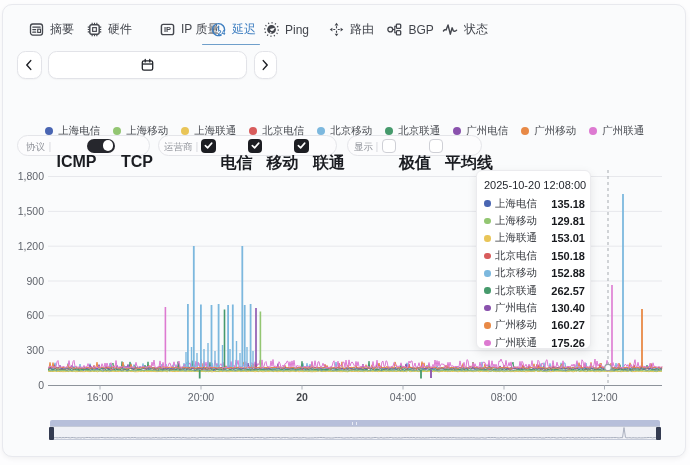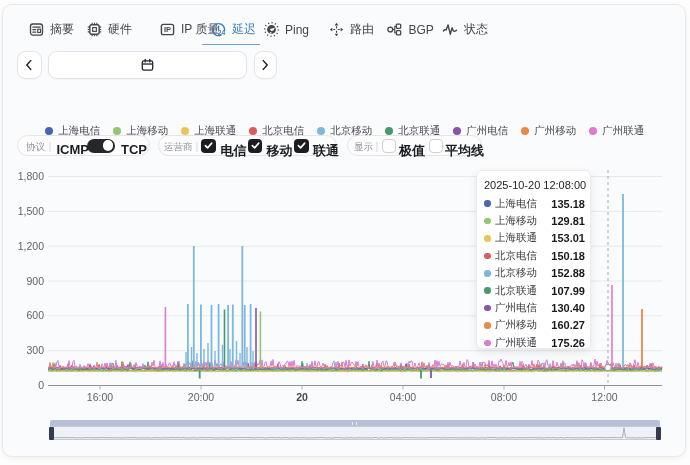--- a/index.html
+++ b/index.html
@@ -12,21 +12,21 @@
 .underline { position:absolute; left:202px; top:43.8px; width:58px; height:1.6px; background:#6f9fcb; border-radius:1px; }
 .btn { position:absolute; top:51px; background:#fff; border:1px solid #e2e3e8; border-radius:8.5px;
   display:flex; align-items:center; justify-content:center; box-shadow:0 1px 1.5px rgba(0,0,0,0.03); }
 .chev svg { display:block; }
 .datebtn { left:48px; width:199px; height:28px; gap:6px; font-size:10.6px; font-weight:bold; color:#17191d; white-space:nowrap; }
 .pill { position:absolute; top:87.5px; height:21.5px; background:#fcfcfd; border:1px solid #e4e5e9; border-radius:11px;
   font-size:11px; color:#1b1d22; white-space:nowrap;margin-top:47px; }
 .pill > * { position:absolute; }
 .pill .lab { color:#90939a; font-size:9.5px; top:5.5px; }
 .pill .sep { color:#d8d9de; font-size:11px; top:4px; }
-.pill b { font-weight:bold; font-size:13px; top:6px; }
+.pill b { font-weight:bold; font-size:16px; top:17px; }
 .toggle { width:28px; height:14px; border-radius:7.5px; background:#26272d; top:3px; }
 .toggle i { position:absolute; right:1.8px; top:1.8px; width:10.4px; height:10.4px; border-radius:50%; background:#fff; }
 .cb { width:14.5px; height:14.5px; border-radius:4px; background:#1c1d22; display:flex; align-items:center; justify-content:center; top:3px; }
 .cb.off { background:#fff; border:1.5px solid #cfd0d6; }
 .leg { position:absolute; top:123.5px; display:flex; align-items:center; gap:5px; font-size:10.5px; color:#45484e; }
 .leg i { width:8px; height:8px; border-radius:50%; display:block; }
 .tooltip { position:absolute; left:476px; top:170px; width:115px; height:179px; background:#fff;
   border:1px solid #ebebee; border-radius:6px; box-shadow:0 3px 10px rgba(0,0,0,0.09); padding:6px 5px 0 7px; }
 .tooltip .th { font-size:11px; color:#24272e; margin:2px 0 4px 0; white-space:nowrap; }
 .trow { display:flex; align-items:center; height:17.4px; }
@@ -303,21 +303,21 @@
       <span class="tv">150.18</span>
     </div>
 <div class="trow">
       <i style="background:#7cb8de"></i>
       <span class="tn">北京移动</span>
       <span class="tv">152.88</span>
     </div>
 <div class="trow">
       <i style="background:#469a6c"></i>
       <span class="tn">北京联通</span>
-      <span class="tv">107.99</span>
+      <span class="tv">262.57</span>
     </div>
 <div class="trow">
       <i style="background:#8a52ad"></i>
       <span class="tn">广州电信</span>
       <span class="tv">130.40</span>
     </div>
 <div class="trow">
       <i style="background:#e88946"></i>
       <span class="tn">广州移动</span>
       <span class="tv">160.27</span>

